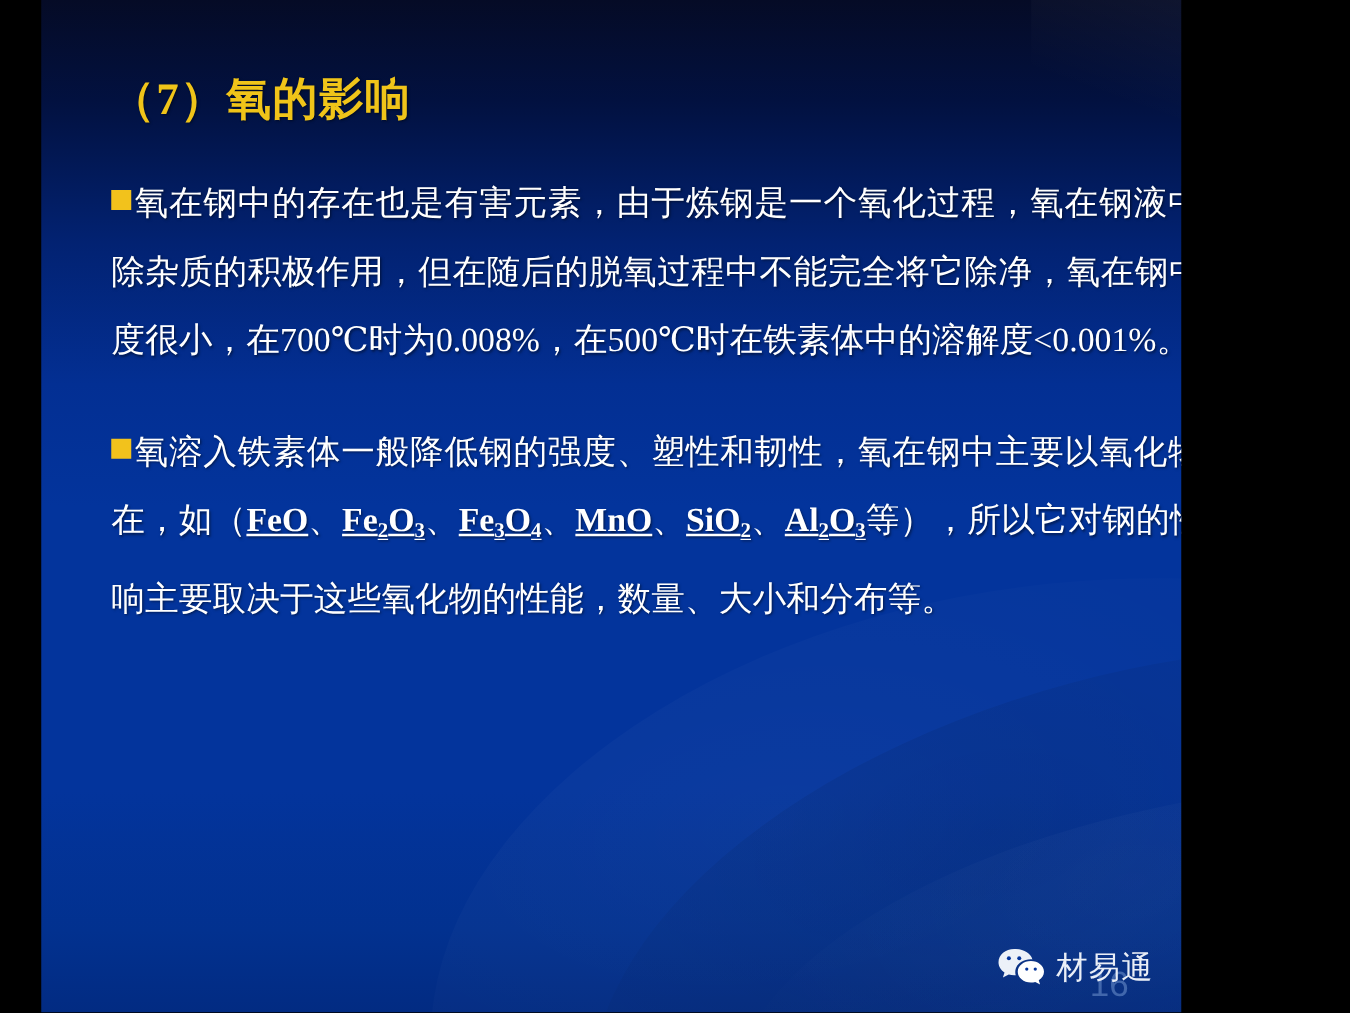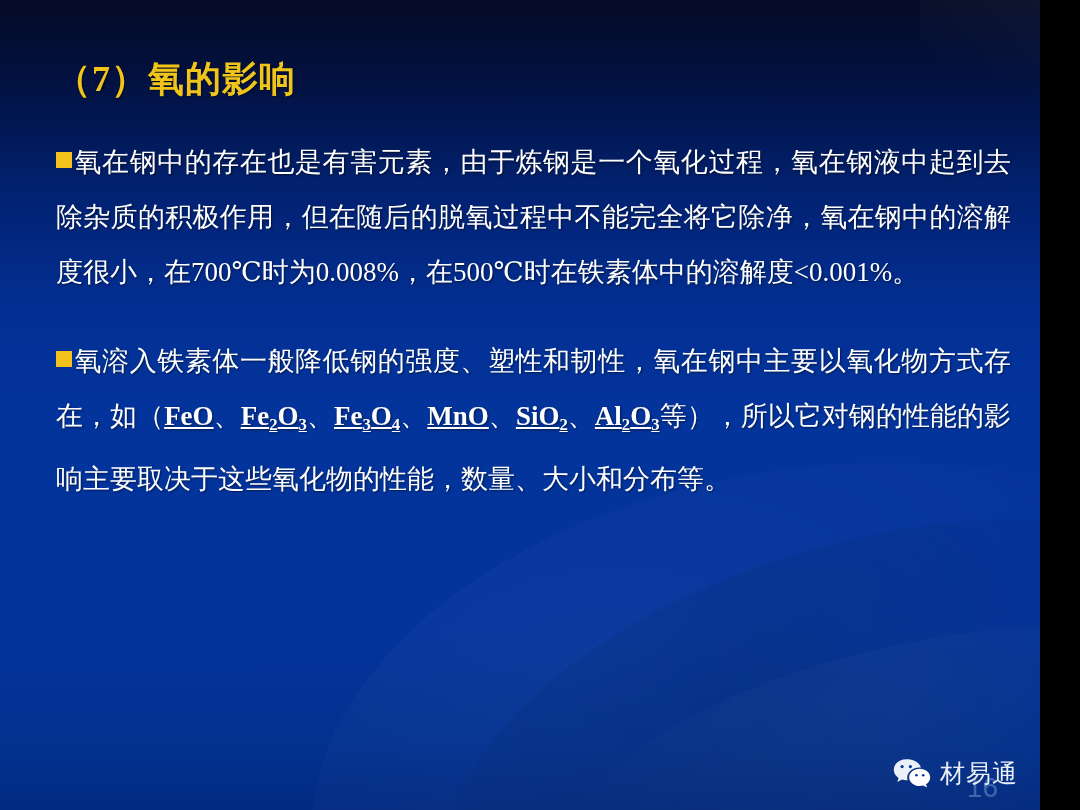--- a/index.html
+++ b/index.html
@@ -3,33 +3,34 @@
 <meta charset="utf-8">
 <title>材料课件 - 氧的影响</title>
 <style>
   html, body {
     margin: 0;
     padding: 0;
     background: #000;
   }
   .slide {
     position: relative;
-    width: 1040px;
+    width: 912px;
     height: 810px;
     overflow: hidden;
     font-family: "Liberation Serif", "DejaVu Serif", serif;
     background: linear-gradient(to bottom,
         #050b26 0%,
         #021140 10%,
         #022272 24%,
         #032f93 38%,
         #03349c 50%,
         #03349c 78%,
         #02318f 92%,
         #022b82 100%);
+    margin-left: 33px;
   }
 
   
   .swoosh {
     position: absolute;
     pointer-events: none;
   }
   .swoosh-a {
     left: 300px;
     top: 470px;

